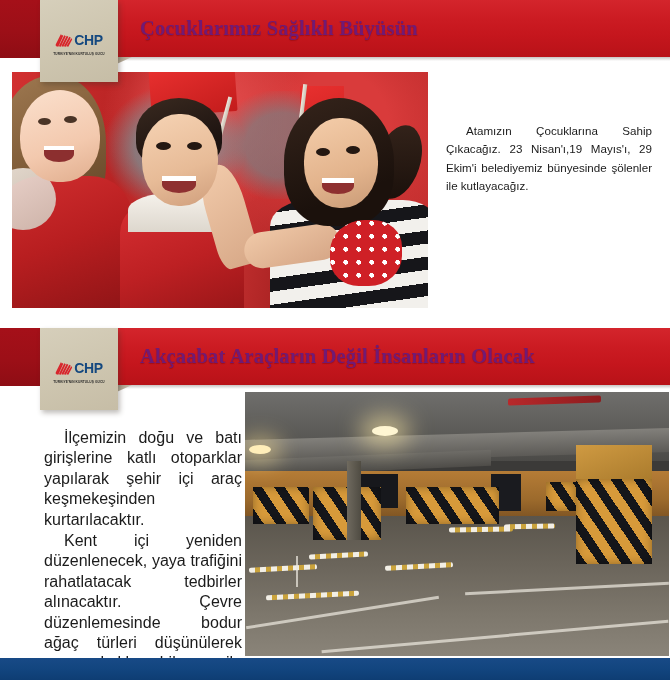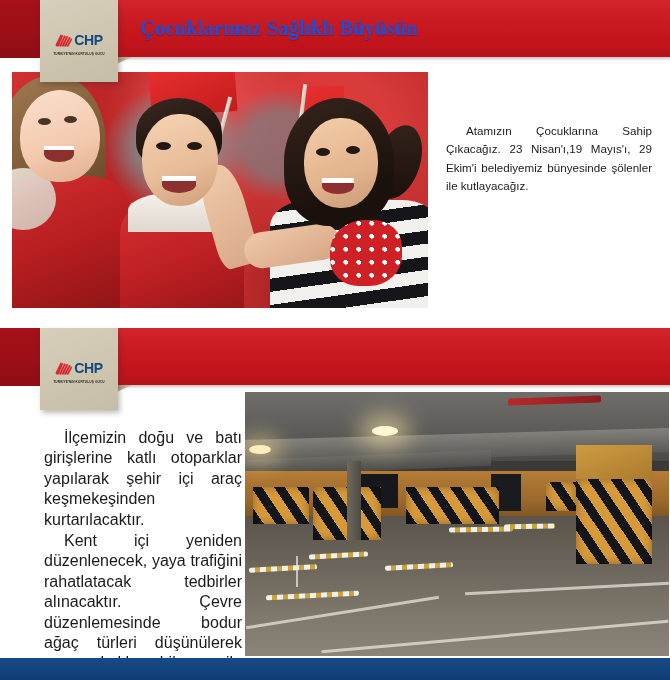--- a/index.html
+++ b/index.html
@@ -51,21 +51,21 @@
   .chp-tag{
     font-size:3.2px;letter-spacing:.1px;color:#2a2a2a;
     font-family:"Liberation Sans", sans-serif;font-weight:bold;
     white-space:nowrap;transform:scaleY(1.35);margin-top:1.5px;
   }
   .banner-title{
     position:absolute;left:140px;top:0;height:57px;
     display:flex;align-items:center;
     font-family:"Liberation Serif", serif;
     font-weight:bold;font-size:20.5px;letter-spacing:.15px;
-    color:#1d4ed8;
+    color:#701a75;
     text-shadow:0 1px 1px rgba(90,0,0,.30);
     z-index:5;
   }
 
   
   .photo-kids{
     position:absolute;left:12px;top:72px;width:416px;height:236px;
     overflow:hidden;background:#7e1f1f;
   }
   .kids-bg{position:absolute;inset:0;
@@ -293,20 +293,21 @@
             <polygon points="17,26 28,7 31,9 21,27"></polygon>
             <polygon points="22,26 32,10 34,12 26,27"></polygon>
             <polygon points="0,24 11,2 13,4 3,26"></polygon>
           </g>
         </svg>
         <span class="chp-word">CHP</span>
       </div>
       <span class="chp-tag">TÜRKİYE'NİN KURTULUŞ GÜCÜ</span>
     </div>
   </div>
+  <div class="banner-title" style="top:328px;">Akçaabat Araçların Değil İnsanların Olacak</div>
 
   <div class="body-text text-park">
     <p>İlçemizin doğu ve batı girişlerine katlı otoparklar yapılarak şehir içi araç keşmekeşinden kurtarılacaktır.</p>
     <p>Kent içi yeniden düzenlenecek, yaya trafiğini rahatlatacak tedbirler alınacaktır. Çevre düzenlemesinde bodur ağaç türleri düşünülerek ara sokaklar bile yeşile kavuşturulacaktır.</p>
   </div>
 
   <div class="photo-park">
     <div class="pk-ceiling"></div>
     <div class="pk-beam"></div>
     <div class="pk-beam2"></div>

